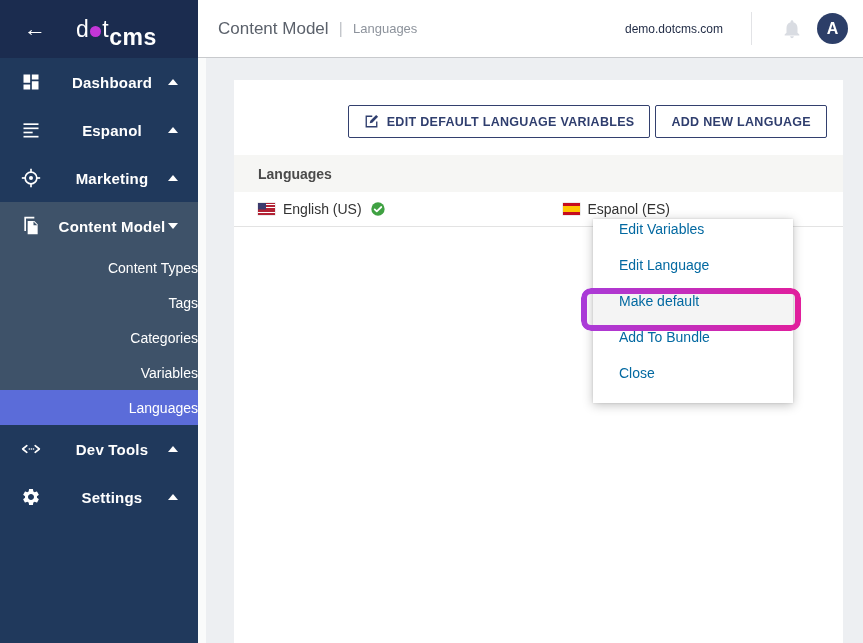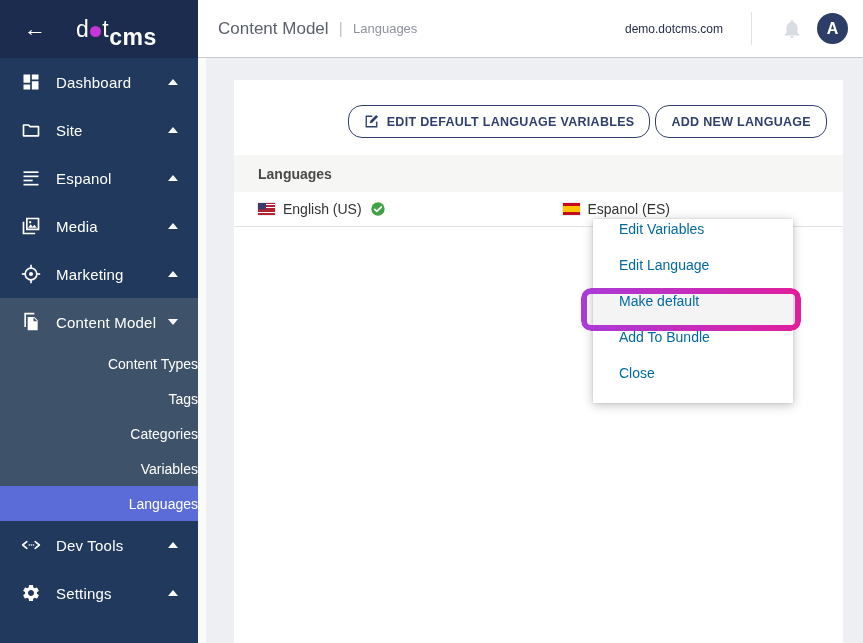--- a/index.html
+++ b/index.html
@@ -51,21 +51,21 @@
   
   .sidebar {
     position:absolute; top:58px; left:0; width:198px; bottom:0;
     background:#20395c; z-index:10; display:flex; flex-direction:column;
   }
   .nav-item {
     height:48px; flex:0 0 48px; display:flex; align-items:center;
     padding:0 20px; color:#fff; cursor:pointer;
   }
   .nav-icon { width:22px; height:22px; margin-right:14px; flex:0 0 22px; display:flex; align-items:center; justify-content:center; }
-  .nav-label { flex:1; font-size:15px; font-weight:400; letter-spacing:.2px; }
+  .nav-label { flex:1; font-size:15px; font-weight:700; letter-spacing:.2px;text-align:center; }
   .arrow-up {
     width:0; height:0; border-left:5px solid transparent; border-right:5px solid transparent;
     border-bottom:6px solid #fff;
   }
   .arrow-down {
     width:0; height:0; border-left:5px solid transparent; border-right:5px solid transparent;
     border-top:6px solid #fff;
   }
   .nav-group { background:#3e5269; }
   .sub-item {
@@ -74,21 +74,21 @@
   }
   .sub-item.active { background:#5b6cd9; }
 
   
   .content { position:absolute; top:58px; left:198px; right:0; bottom:0; background:#edeff2; }
   .white-strip { position:absolute; left:0; top:0; width:8px; bottom:0; background:#fafbfb; }
   .card { position:absolute; left:36px; top:22px; width:609px; bottom:0; background:#fff; }
 
   .btn-row { position:absolute; top:25px; right:16px; display:flex; gap:5px; }
   .btn {
-    height:33px; background:#fff; border:1px solid #33406e; border-radius:14px;
+    height:33px; background:#fff; border:1px solid #33406e; border-radius:2px;
     color:#2f3e6e; font-size:12.5px; font-weight:600; letter-spacing:.3px;
     display:flex; align-items:center; padding:0 15px; gap:8px; cursor:pointer;
     font-family:"Liberation Sans", sans-serif;
   }
 
   .table-header {
     position:absolute; top:75px; left:0; right:0; height:37px;
     background:#f6f6f4; display:flex; align-items:center; padding-left:24px;
     font-size:14px; font-weight:700; color:#4a4a4a;
   }
@@ -163,57 +163,36 @@
     <div class="nav-item">
       <span class="nav-icon">
         <svg viewBox="0 0 24 24" width="20" height="20">
             <path fill="#fff" d="M3 13h8V3H3v10zm0 8h8v-6H3v6zm10 0h8V11h-8v10zm0-18v6h8V3h-8z"></path>
           </svg>
       </span>
       <span class="nav-label">Dashboard</span>
       <span class="arrow-up"></span>
     </div>
 
-    <div class="nav-item">
-      <span class="nav-icon">
-        <svg viewBox="0 0 24 24" width="20" height="20">
-            <path fill="none" stroke="#fff" stroke-width="2" stroke-linejoin="round" d="M3 6h6l2 2h10v11H3z"></path>
-          </svg>
-      </span>
-      <span class="nav-label">Site</span>
-      <span class="arrow-up"></span>
-    </div>
 
     <div class="nav-item">
       <span class="nav-icon">
         <svg viewBox="0 0 24 24" width="20" height="20">
             <g stroke="#fff" stroke-width="2">
               <line x1="3" y1="5" x2="21" y2="5"></line>
               <line x1="3" y1="10" x2="21" y2="10"></line>
               <line x1="3" y1="15" x2="14" y2="15"></line>
               <line x1="3" y1="20" x2="21" y2="20"></line>
             </g>
           </svg>
       </span>
       <span class="nav-label">Espanol</span>
       <span class="arrow-up"></span>
     </div>
 
-    <div class="nav-item">
-      <span class="nav-icon">
-        <svg viewBox="0 0 24 24" width="20" height="20">
-            <path fill="none" stroke="#fff" stroke-width="2" d="M7 3h14v13H7z"></path>
-            <path fill="none" stroke="#fff" stroke-width="2" d="M3 7v14h14"></path>
-            <circle cx="11" cy="7.5" r="1.4" fill="#fff"></circle>
-            <path fill="#fff" d="M8.5 14l3-4 2.5 3 2-2.5 3 3.5z"></path>
-          </svg>
-      </span>
-      <span class="nav-label">Media</span>
-      <span class="arrow-up"></span>
-    </div>
 
     <div class="nav-item">
       <span class="nav-icon">
         <svg viewBox="0 0 24 24" width="20" height="20">
             <circle cx="12" cy="12" r="7" fill="none" stroke="#fff" stroke-width="2"></circle>
             <circle cx="12" cy="12" r="2.4" fill="#fff"></circle>
             <g stroke="#fff" stroke-width="2">
               <line x1="12" y1="1" x2="12" y2="5"></line>
               <line x1="12" y1="19" x2="12" y2="23"></line>
               <line x1="1" y1="12" x2="5" y2="12"></line>

